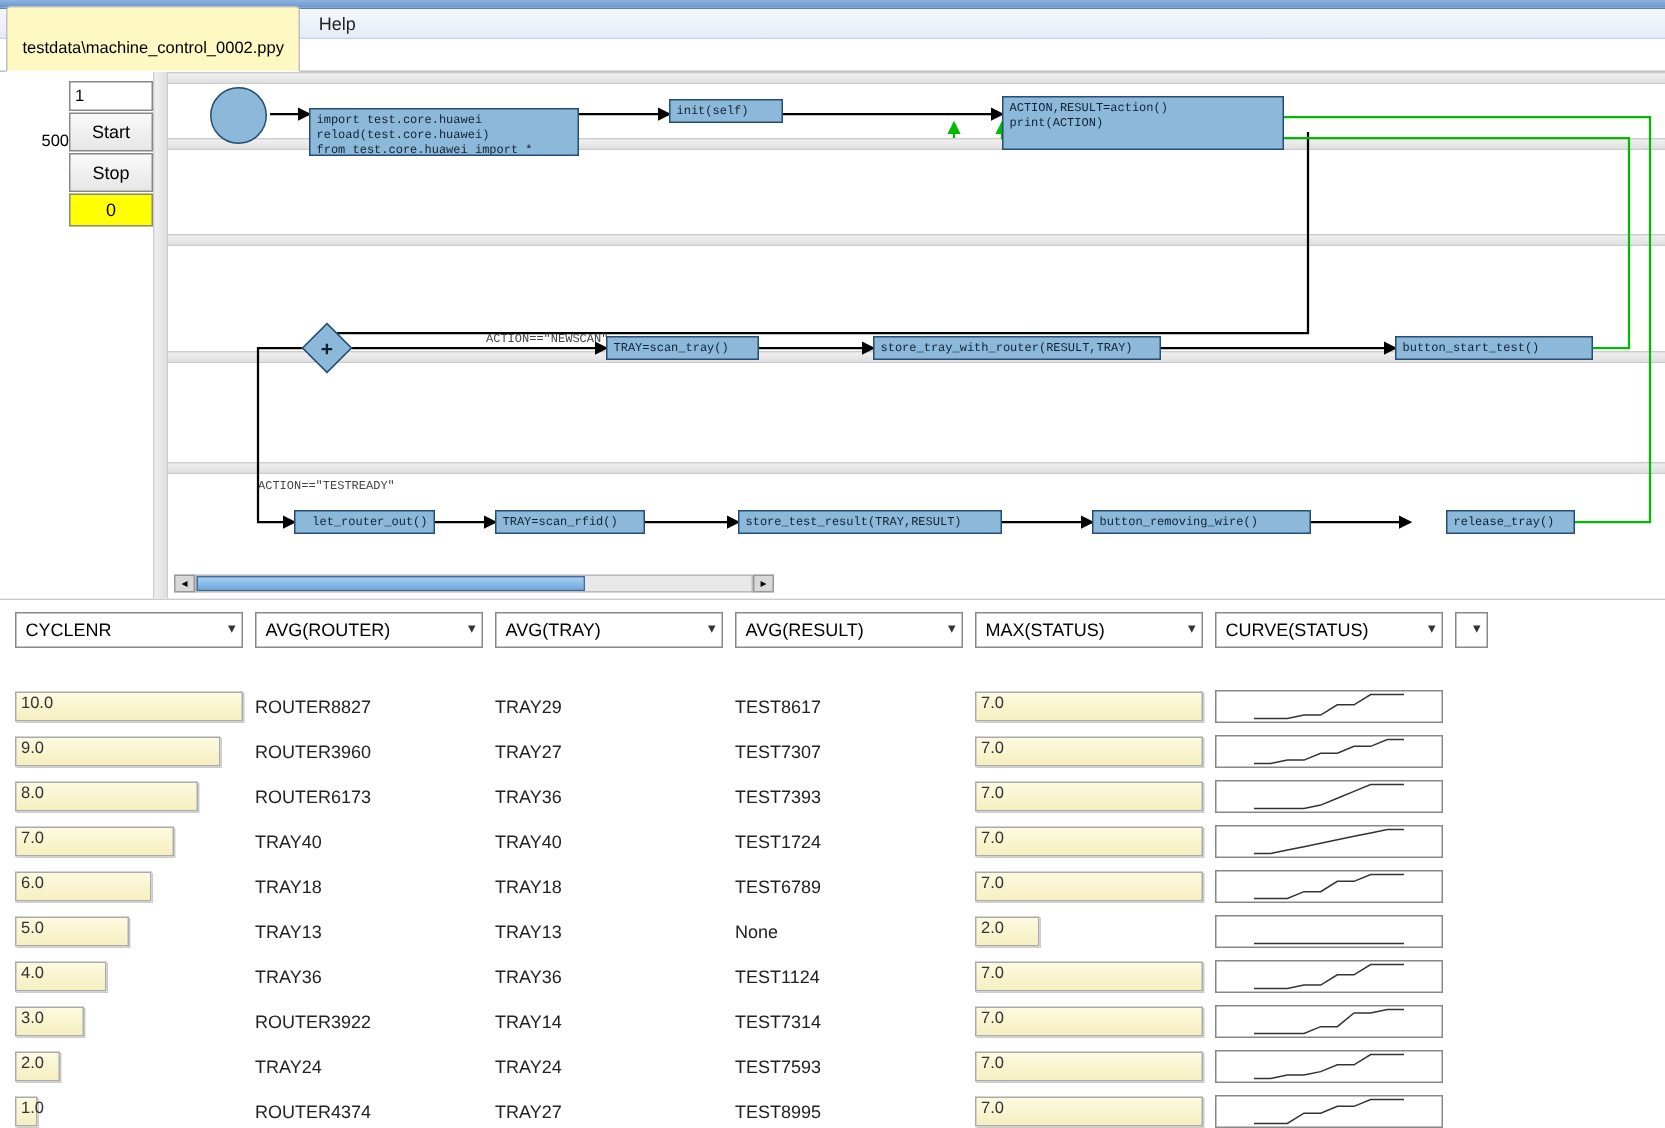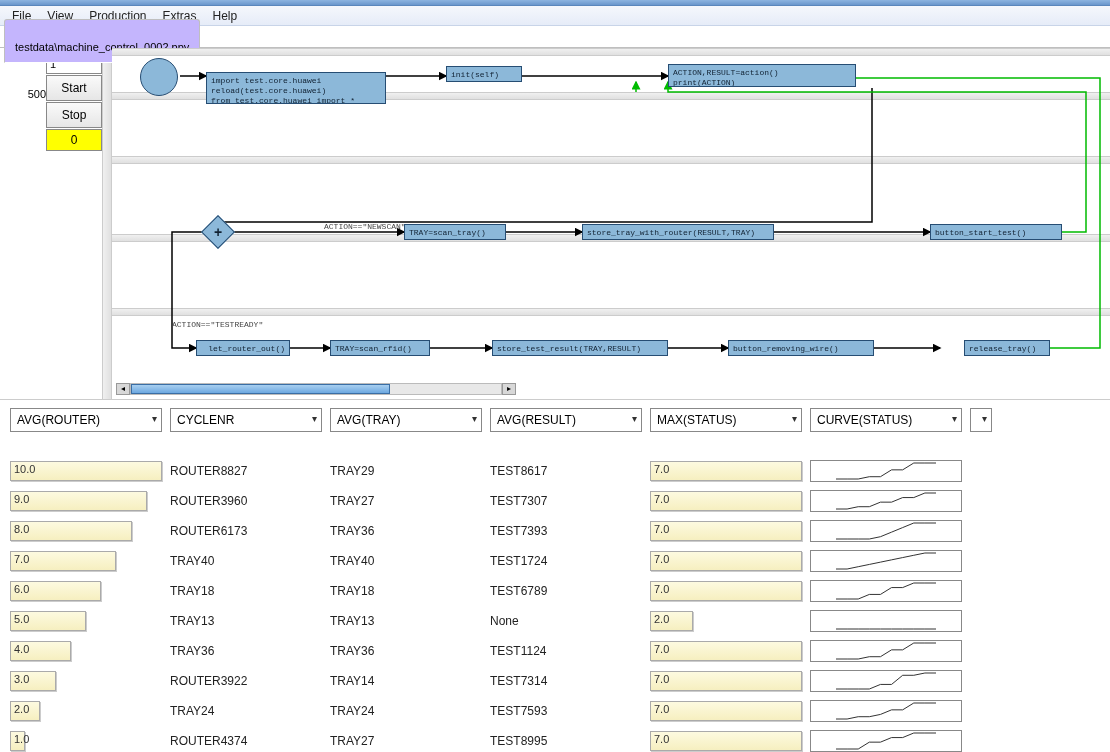--- a/index.html
+++ b/index.html
@@ -1,21 +1,21 @@
 <!DOCTYPE html>
 <html><head>
 <meta charset="utf-8">
 <style>
 * { box-sizing: border-box; margin: 0; padding: 0; }
 body { font-family: "Segoe UI", Tahoma, Arial, sans-serif; font-size: 11px; background: #fff; overflow: hidden; width: 1110px; height: 752px; }
 .titlebar { height: 6px; background: linear-gradient(to bottom, #8db4e0, #6a96cc); border-bottom: 1px solid #5a86bc; }
 .menubar { height: 20px; background: linear-gradient(to bottom, #f5f7fc, #e6ecf8); border-bottom: 1px solid #c8d4e8; display: flex; align-items: center; padding: 0 4px; font-size: 12px; }
 .menubar .menu-item { padding: 16px 8px; cursor: default; color: #222; }
 .tabbar { height: 22px; background: #fff; display: flex; align-items: flex-end; padding-left: 4px; border-bottom: 1px solid #bfbfbf; }
-.tab { height: 21px; padding: 21px 10px; border: 1px solid #bfbfbf; border-bottom: 1px solid #fff; background: #c4b5fd; border-radius: 3px 3px 0 0; font-size: 11px; position: relative; top: 16px; }
+.tab { height: 21px; padding: 21px 10px; border: 1px solid #bfbfbf; border-bottom: 1px solid #fff; background: #fef9c3; border-radius: 3px 3px 0 0; font-size: 11px; position: relative; top: 1px; }
 .workspace { display: flex; height: 352px; border-bottom: 1px solid #ccc; overflow: hidden; }
 .leftbar { width: 112px; display: flex; background: #fff; }
 .leftbar .scale { width: 46px; display: flex; flex-direction: column; align-items: flex-end; padding-top: 40px; font-size: 11px; }
 .leftbar .controls { width: 56px; display: flex; flex-direction: column; padding-top: 6px; gap: 1px; }
 .leftbar .gutter { width: 10px; background: linear-gradient(to right,#f0f0f0,#e0e0e0); border-left:1px solid #ccc; border-right:1px solid #ccc; }
 .leftbar input { height: 20px; font-size: 11px; padding: 1px 3px; border: 1px solid #888; background:#fff; }
 .leftbar button { height: 26px; font-size: 12px; border: 1px solid #888; background: linear-gradient(to bottom,#fafafa,#e6e6e6); cursor: pointer; }
 .leftbar .counter { height: 22px; background: #ffff00; border: 1px solid #888; text-align: center; line-height: 20px; font-size: 12px; }
 .canvas { flex: 1; position: relative; background: #fff; overflow: hidden; }
 .canvas svg { position:absolute; top:0; left:0; }
@@ -105,21 +105,21 @@
       <polyline points="950,184 974,184 974,44 556,44 556,34" fill="none" stroke="#0b0" stroke-width="1.5" marker-end="url(#arrg)"></polyline>
       <polyline points="938,300 988,300 988,30 744,30" fill="none" stroke="#0b0" stroke-width="1.5"></polyline>
       <polyline points="524,44 524,34" fill="none" stroke="#0b0" stroke-width="1.5" marker-end="url(#arrg)"></polyline>
     </svg>
 
     <div class="circle-node" style="left:28px; top:10px;"></div>
     <div class="node" style="left:94px; top:24px; width:180px; height:32px;">import test.core.huawei
 reload(test.core.huawei)
 from test.core.huawei import *</div>
     <div class="node" style="left:334px; top:18px; width:76px; height:16px;">init(self)</div>
-    <div class="node" style="left:556px; top:16px; width:188px; height:23px;">ACTION,RESULT=action()
+    <div class="node" style="left:556px; top:16px; width:188px; height:36px;">ACTION,RESULT=action()
 print(ACTION)</div>
 
     <div class="diamond" style="left:94px; top:172px;"></div>
     <div class="edge-label" style="left:212px; top:174px;">ACTION=="NEWSCAN"</div>
     <div class="node" style="left:292px; top:176px; width:102px; height:16px;">TRAY=scan_tray()</div>
     <div class="node" style="left:470px; top:176px; width:192px; height:16px;">store_tray_with_router(RESULT,TRAY)</div>
     <div class="node" style="left:818px; top:176px; width:132px; height:16px;">button_start_test()</div>
 
     <div class="edge-label" style="left:60px; top:272px;">ACTION=="TESTREADY"</div>
     <div class="node" style="left:84px; top:292px; width:94px; height:16px;text-align:right;">let_router_out()</div>
@@ -133,22 +133,22 @@
       <div class="track">
           <div class="thumb"></div>
         </div>
       <div class="arrow">▸</div>
     </div>
   </div>
 </div>
 
 <div class="dataarea">
   <div class="dropdowns">
+    <div class="dropdown">CYCLENR</div>
     <div class="dropdown">AVG(ROUTER)</div>
-    <div class="dropdown">CYCLENR</div>
     <div class="dropdown">AVG(TRAY)</div>
     <div class="dropdown">AVG(RESULT)</div>
     <div class="dropdown">MAX(STATUS)</div>
     <div class="dropdown">CURVE(STATUS)</div>
     <div class="dropdown short-dd"></div>
   </div>
   <div class="rows" id="rows">
       <div class="row">
         <div class="bar-cell">
           <div class="bar-bg" style="width: 100%;"></div>

